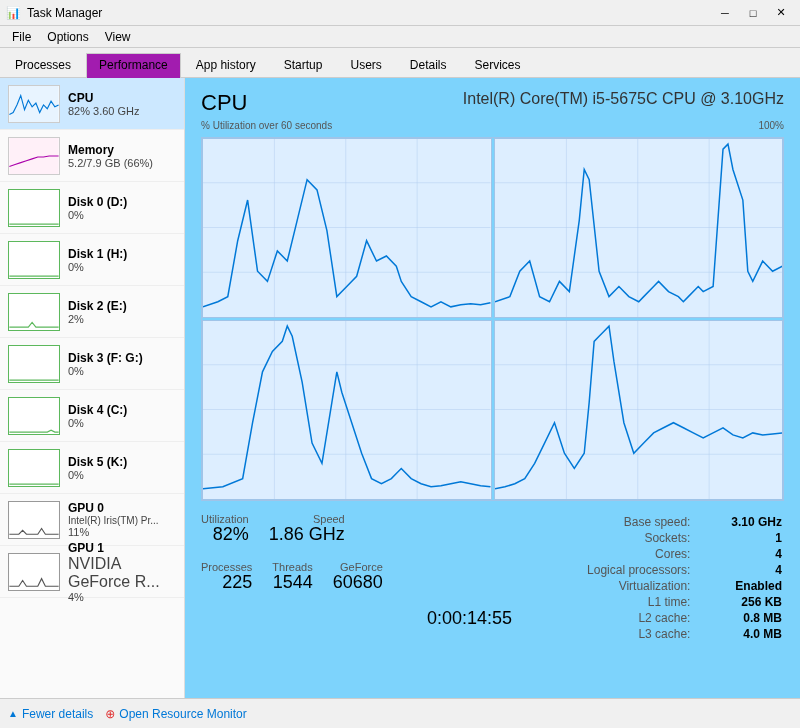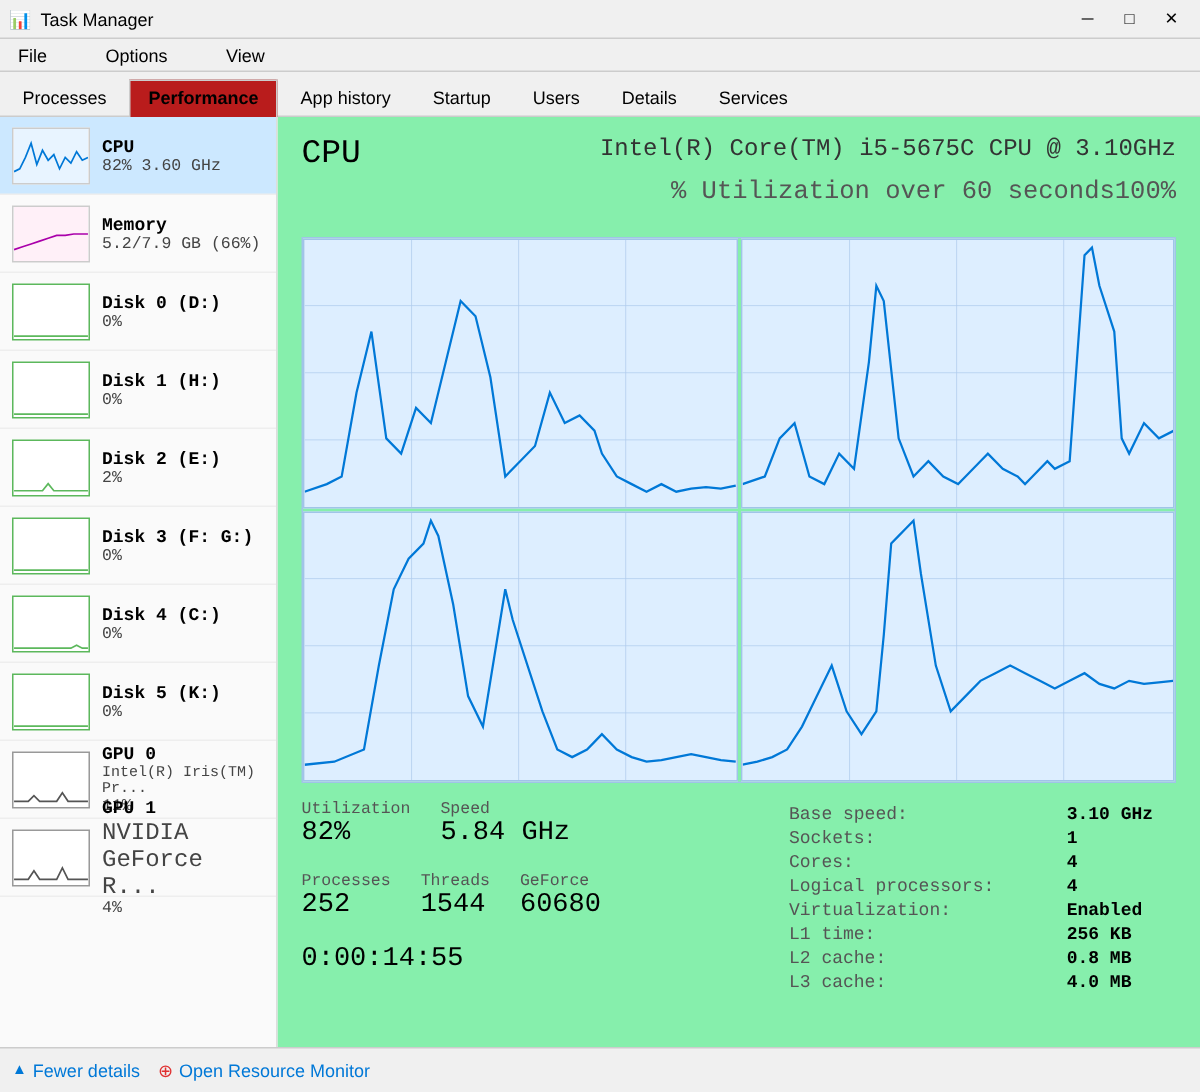--- a/index.html
+++ b/index.html
@@ -37,21 +37,20 @@
       justify-content: center;
     }
 
     
     .menu-bar {
       background: #f0f0f0;
       border-bottom: 1px solid #ccc;
       display: flex;
       padding: 2px 4px;
       height: 22px;
-      gap: 23px;
     }
     .menu-item {
       padding: 2px 8px;
       cursor: pointer;
       font-size: 12px;
     }
 
     
     .tab-bar {
       background: #f0f0f0;
@@ -64,32 +63,31 @@
       padding: 4px 12px;
       cursor: pointer;
       font-size: 12px;
       border: 1px solid transparent;
       border-bottom: none;
       margin-left: 2px;
       position: relative;
       top: 1px;
     }
     .tab.active {
-      background: #b91c1c;
+      background: #a21caf;
       border-color: #ccc;
       border-bottom-color: #fff;
-      font-weight: 700;
+      font-weight: 400;
     }
 
     
     .main {
       display: flex;
       height: calc(728px - 26px - 22px - 30px - 30px);
-      background: #86efac;
-      font-family: Liberation Mono, monospace;
+      background: #7dd3fc;
     }
 
     
     .sidebar {
       width: 185px;
       border-right: 1px solid #ddd;
       overflow-y: auto;
       background: #fafafa;
     }
     .sidebar-item {
@@ -126,21 +124,21 @@
     }
 
     .cpu-header {
       display: flex;
       justify-content: space-between;
       align-items: flex-start;
       margin-bottom: 4px;
     }
     .cpu-title { font-size: 22px; font-weight: 300; }
     .cpu-model { font-size: 16px; color: #333; }
-    .cpu-subtitle { font-size: 17px; color: #555; margin-bottom: 20px; text-align: right; }
+    .cpu-subtitle { font-size: 10px; color: #555; margin-bottom: 6px; }
 
     
     .charts-grid {
       display: grid;
       grid-template-columns: 1fr 1fr;
       grid-template-rows: 180px 180px;
       gap: 2px;
       border: 1px solid #a0c4e8;
       margin-bottom: 12px;
     }
@@ -151,21 +149,22 @@
       overflow: hidden;
     }
     .chart-cell canvas, .chart-cell svg {
       width: 100%;
       height: 100%;
     }
 
     
     .stats-section {
       display: flex;
-      gap: 0;
+      gap: 12px;
+      text-align: right;
     }
     .stats-left {
       flex: 1;
     }
     .stats-right {
       width: 260px;
     }
     .stat-group {
       margin-bottom: 8px;
     }
@@ -436,27 +435,27 @@
 
     <div class="stats-section">
       <div class="stats-left">
         <div class="stats-row">
           <div class="stat-group">
             <div class="stat-label">Utilization</div>
             <div class="stat-value">82%</div>
           </div>
           <div class="stat-group">
             <div class="stat-label">Speed</div>
-            <div class="stat-value">5.84 GHz</div>
+            <div class="stat-value">1.86 GHz</div>
           </div>
         </div>
         <div class="stats-row">
           <div class="stat-group">
             <div class="stat-label">Processes</div>
-            <div class="stat-value-med">252</div>
+            <div class="stat-value-med">225</div>
           </div>
           <div class="stat-group">
             <div class="stat-label">Threads</div>
             <div class="stat-value-med">1544</div>
           </div>
           <div class="stat-group">
             <div class="stat-label">GeForce</div>
             <div class="stat-value-med">60680</div>
           </div>
         </div>

